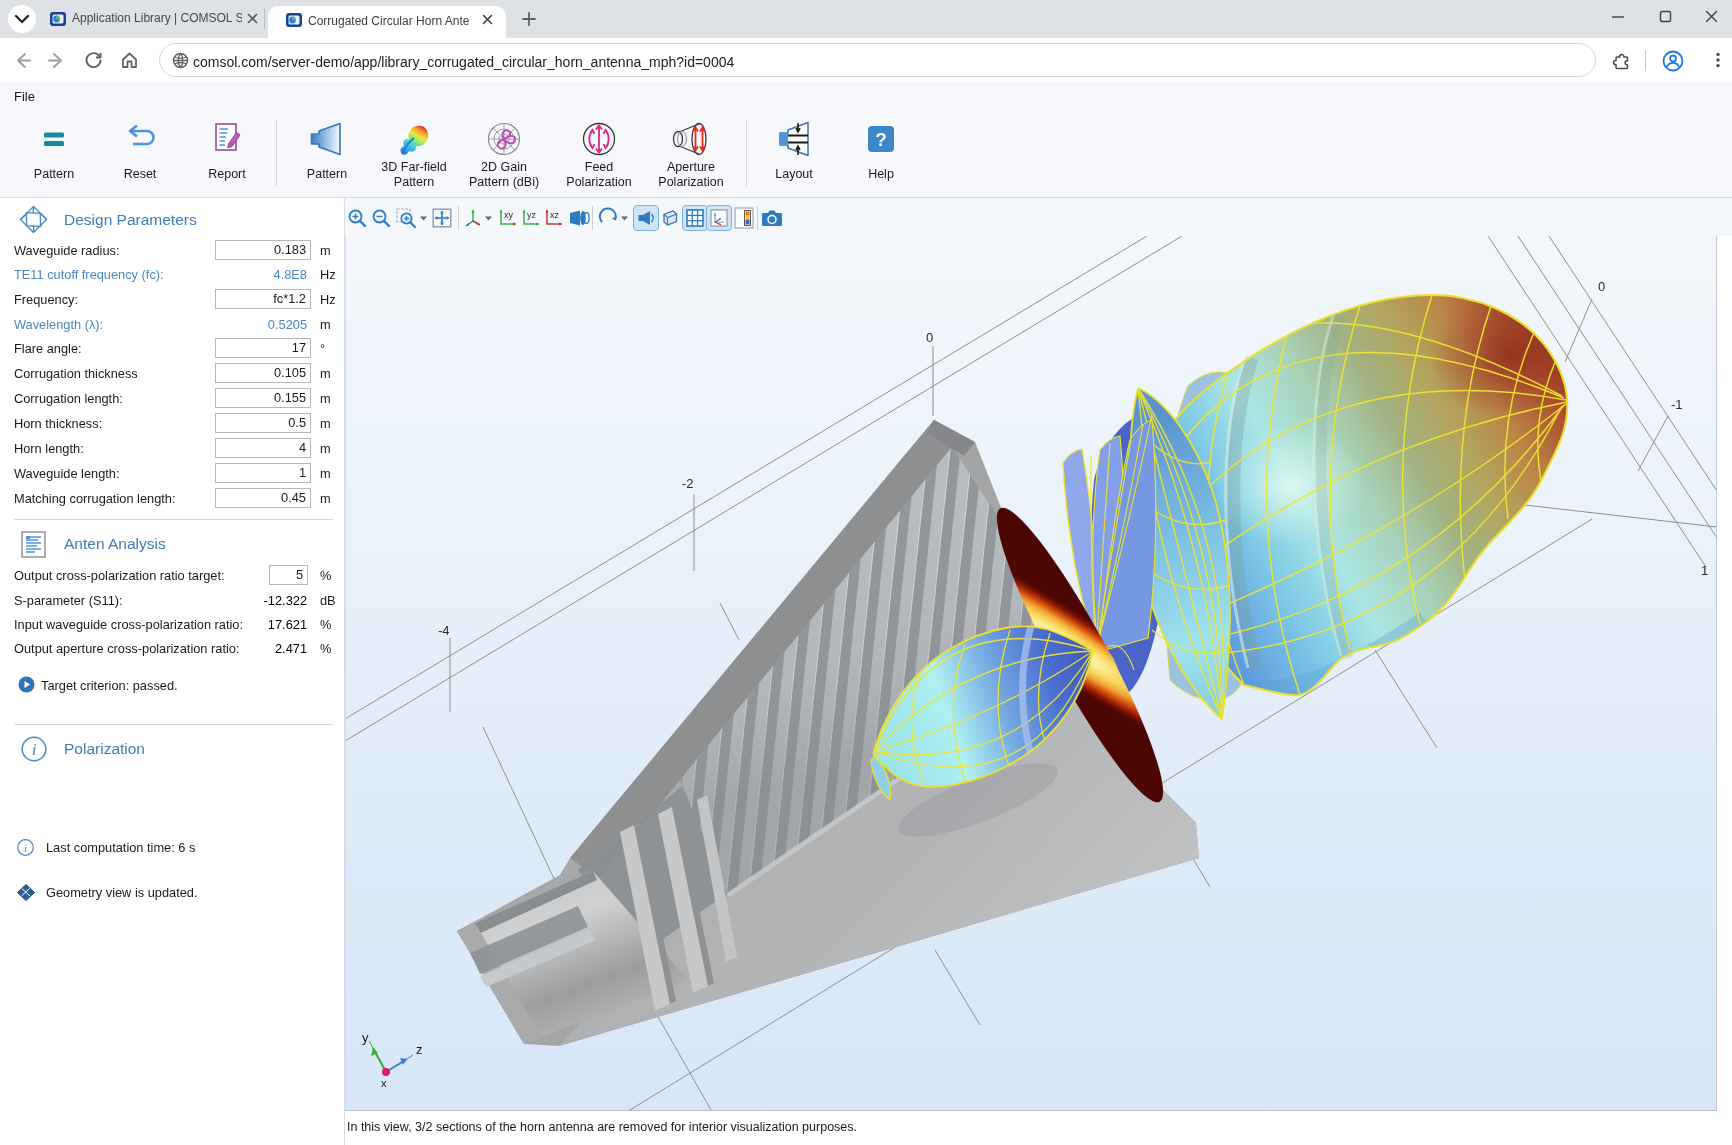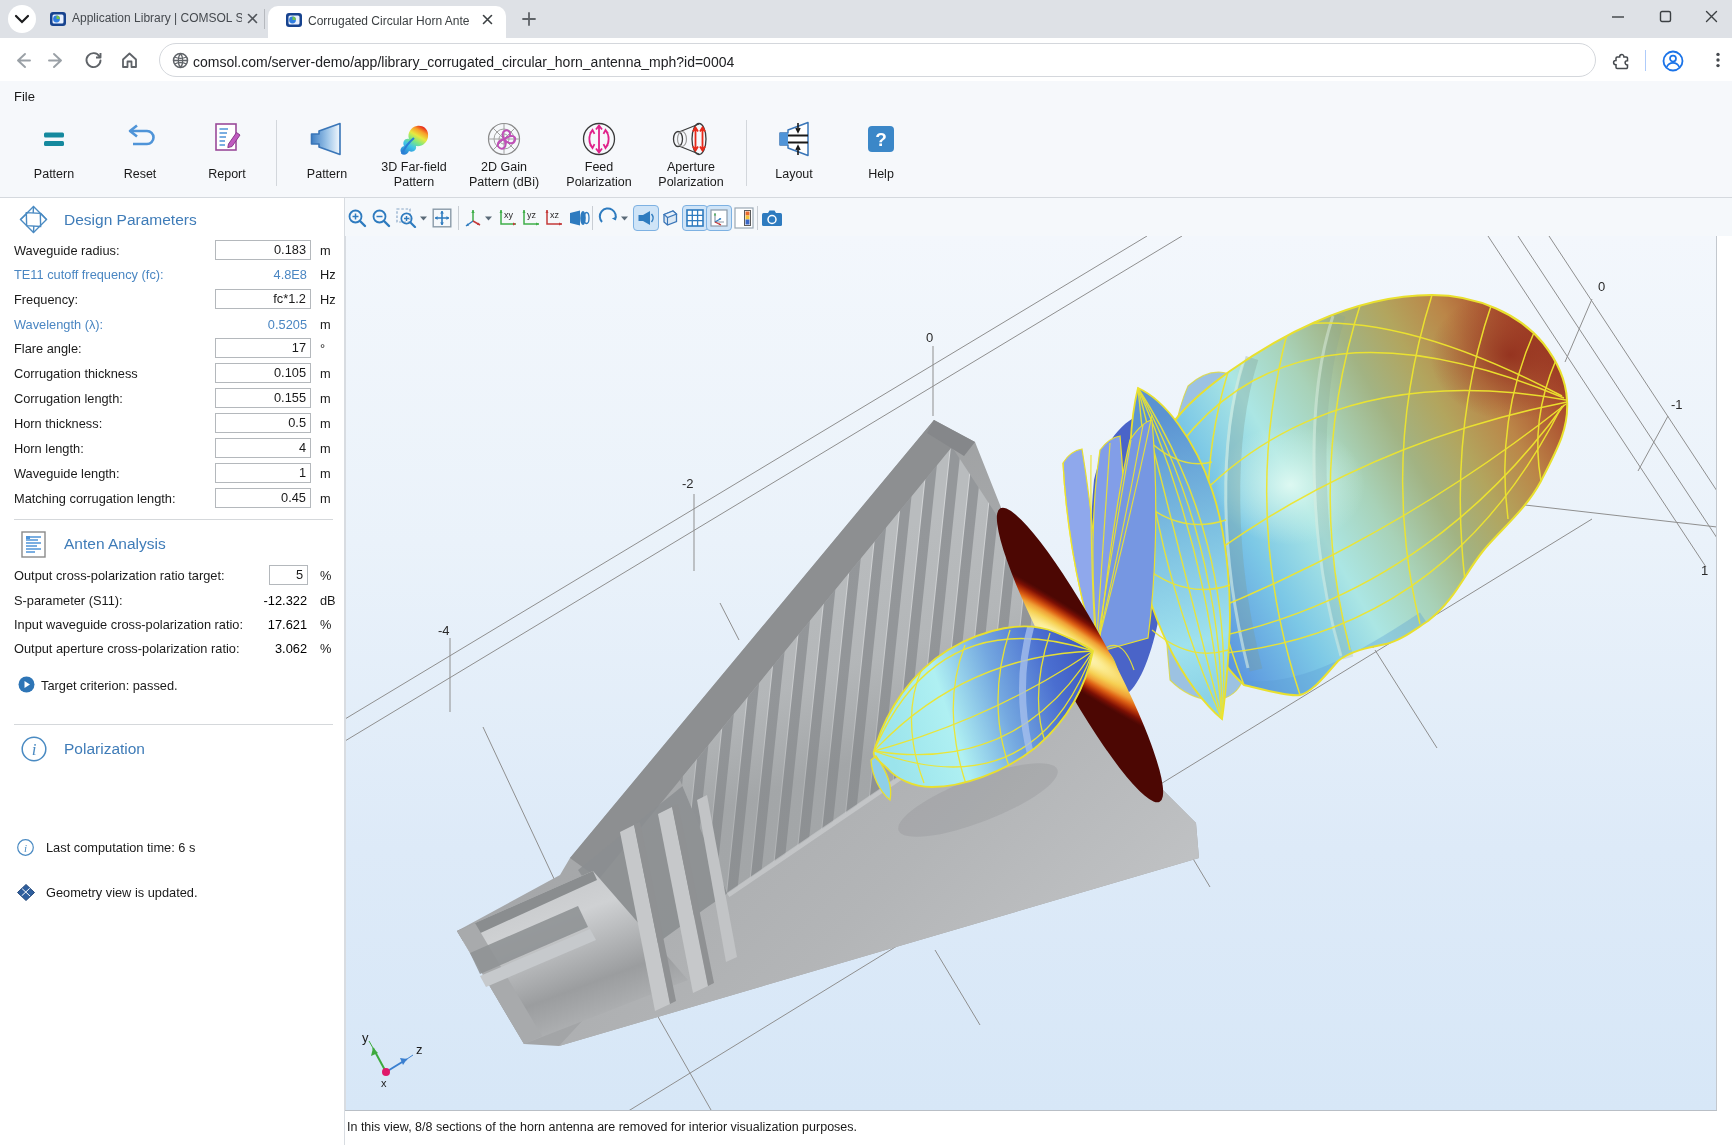--- a/index.html
+++ b/index.html
@@ -323,21 +323,21 @@
 
   <div class="abs slabel" style="left:14px;top:593px">S-parameter (S11):</div>
   <div class="abs sval" style="left:211px;top:593px">-12.322</div>
   <div class="abs sunit" style="top:593px">dB</div>
 
   <div class="abs slabel" style="left:14px;top:617px">Input waveguide cross-polarization ratio:</div>
   <div class="abs sval" style="left:211px;top:617px">17.621</div>
   <div class="abs sunit" style="top:617px">%</div>
 
   <div class="abs slabel" style="left:14px;top:641px">Output aperture cross-polarization ratio:</div>
-  <div class="abs sval" style="left:211px;top:641px">3.062</div>
+  <div class="abs sval" style="left:211px;top:641px">2.471</div>
   <div class="abs sunit" style="top:641px">%</div>
 
   <svg class="abs" style="left:18px;top:676px" width="17" height="17" viewBox="0 0 17 17">
       <circle cx="8.5" cy="8.5" r="8" fill="#2e75b6"></circle>
       <path d="M6.5 5 L12 8.5 L6.5 12 Z" fill="#fff"></path>
     </svg>
   <div class="abs slabel" style="left:41px;top:678px">Target criterion: passed.</div>
 
   <div class="abs shr" style="top:724px"></div>
 
@@ -721,14 +721,14 @@
     <path d="M386,1072 L407,1059" stroke="#3a7fd0" stroke-width="2"></path>
     <path d="M407,1059 L400,1058 L403,1065 Z" fill="#3a7fd0"></path>
     <path d="M407,1059 L413,1055" stroke="#3a7fd0" stroke-width="1"></path>
     <circle cx="386" cy="1072" r="4" fill="#e0186a"></circle>
     <text x="362" y="1042" font-family="Liberation Sans" font-size="13" fill="#1a1a1a">y</text>
     <text x="416" y="1054" font-family="Liberation Sans" font-size="13" fill="#1a1a1a">z</text>
     <text x="381" y="1087" font-family="Liberation Sans" font-size="11" fill="#1a1a1a">x</text>
   </g>
   </svg>
   </div>
-  <div class="abs" id="caption">In this view, 8/8 sections of the horn antenna are removed for interior visualization purposes.</div>
+  <div class="abs" id="caption">In this view, 3/2 sections of the horn antenna are removed for interior visualization purposes.</div>
 </div>
 
 </body></html>

